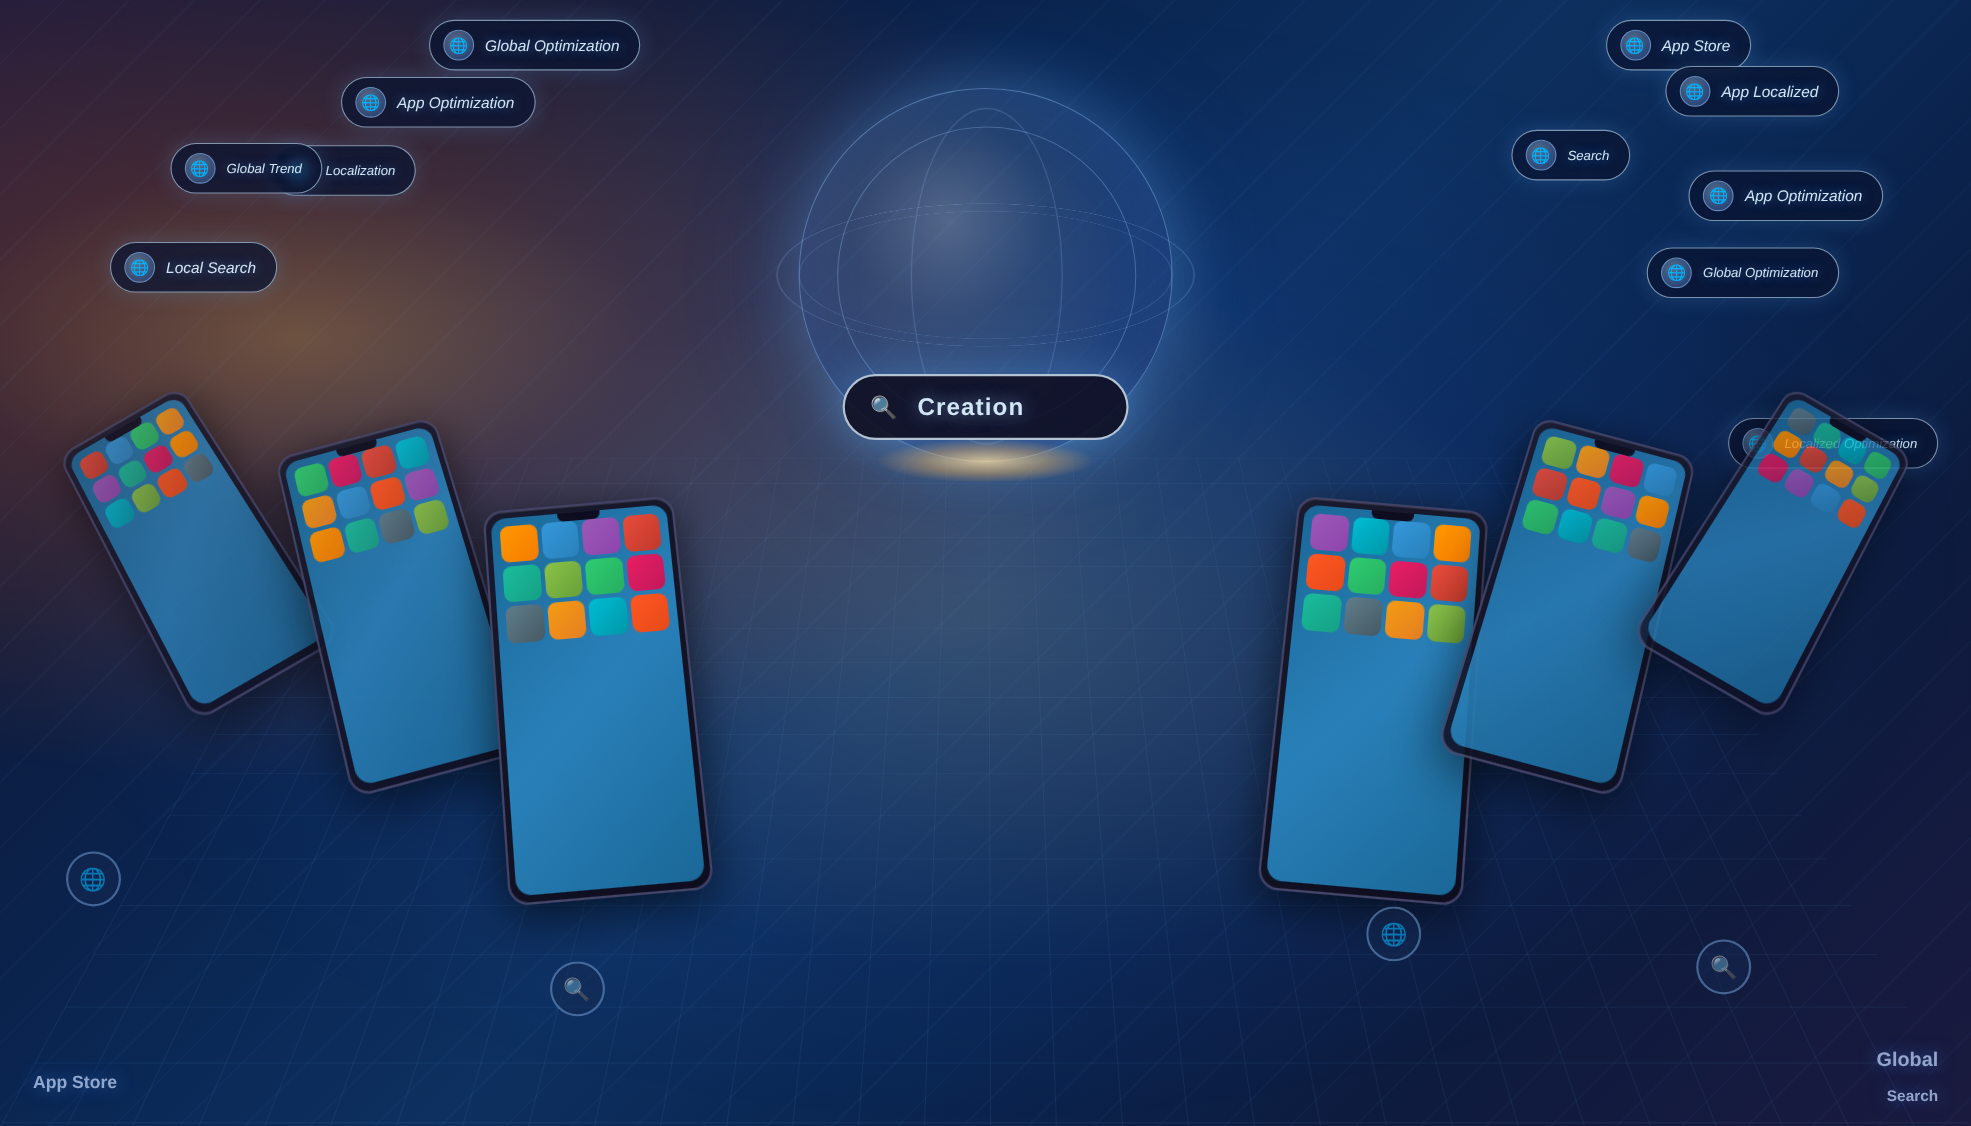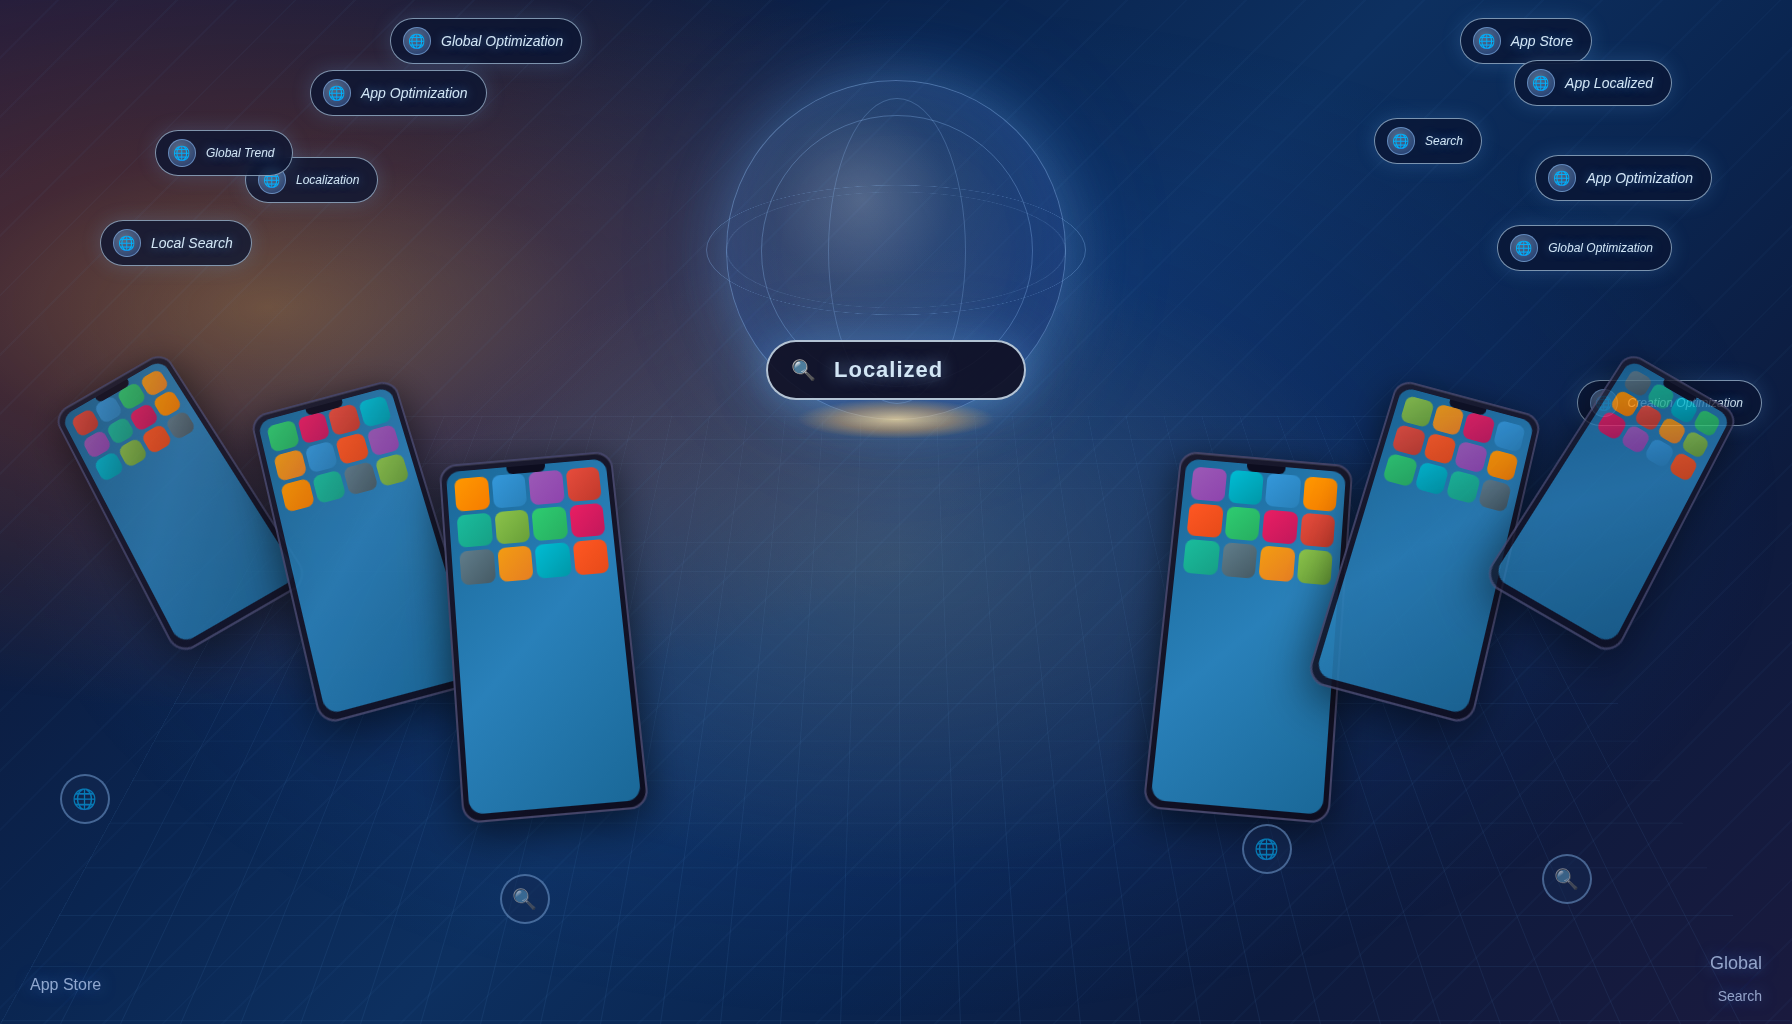--- a/index.html
+++ b/index.html
@@ -174,21 +174,21 @@
       font-style: italic;
     }
 
     .label-tag.small .tag-text {
       font-size: 12px;
     }
 
     
     .tag-global-opt { top: 18px; left: 390px; }
     .tag-app-opt { top: 70px; left: 310px; }
-    .tag-localization { top: 157px; left: 245px; align-items: center; }
+    .tag-localization { top: 132px; left: 245px; align-items: center; }
     .tag-search-trend { top: 130px; left: 155px; }
     .tag-local-search { top: 220px; left: 100px; }
 
     .tag-app-store { top: 18px; right: 200px; }
     .tag-app-creation { top: 60px; right: 120px; }
     .tag-search2 { top: 118px; right: 310px; }
     .tag-app-optimization { top: 155px; right: 80px; }
     .tag-global-opt2 { top: 225px; right: 120px; }
     .tag-localized { top: 380px; right: 30px; }
 
@@ -310,21 +310,21 @@
     .ic9 { background: linear-gradient(135deg, #00bcd4, #0097a7); }
     .ic10 { background: linear-gradient(135deg, #8bc34a, #689f38); }
     .ic11 { background: linear-gradient(135deg, #ff5722, #e64a19); }
     .ic12 { background: linear-gradient(135deg, #607d8b, #455a64); }
 
     
     .corner-label {
       position: absolute;
       color: rgba(200,220,255,0.7);
       font-size: 16px;
-      font-weight: 400;
+      font-weight: 700;
       text-shadow: 0 0 15px rgba(100,160,255,0.5);
     }
 
     .corner-label.bottom-left { bottom: 30px; left: 30px; }
     .corner-label.bottom-right-search { bottom: 50px; right: 30px; font-size: 18px; }
     .corner-label.bottom-right-aso { bottom: 20px; right: 30px; font-size: 14px; }
 
     
     .float-icon {
       position: absolute;
@@ -419,26 +419,26 @@
     <span class="tag-text">App Optimization</span>
   </div>
 
   <div class="label-tag tag-global-opt2 small">
     <div class="globe-icon">🌐</div>
     <span class="tag-text">Global Optimization</span>
   </div>
 
   <div class="label-tag tag-localized small">
     <div class="globe-icon">🌐</div>
-    <span class="tag-text">Creation Optimization</span>
+    <span class="tag-text">Localized Optimization</span>
   </div>
 
   <div class="center-search">
     <div class="search-icon-circle">🔍</div>
-    <span class="search-text">Localized</span>
+    <span class="search-text">Creation</span>
   </div>
 
   <div class="phone phone-back-left">
     <div class="phone-notch"></div>
     <div class="phone-screen">
       <div class="app-icon ic1"></div>
       <div class="app-icon ic2"></div>
       <div class="app-icon ic3"></div>
       <div class="app-icon ic4"></div>
       <div class="app-icon ic5"></div>

